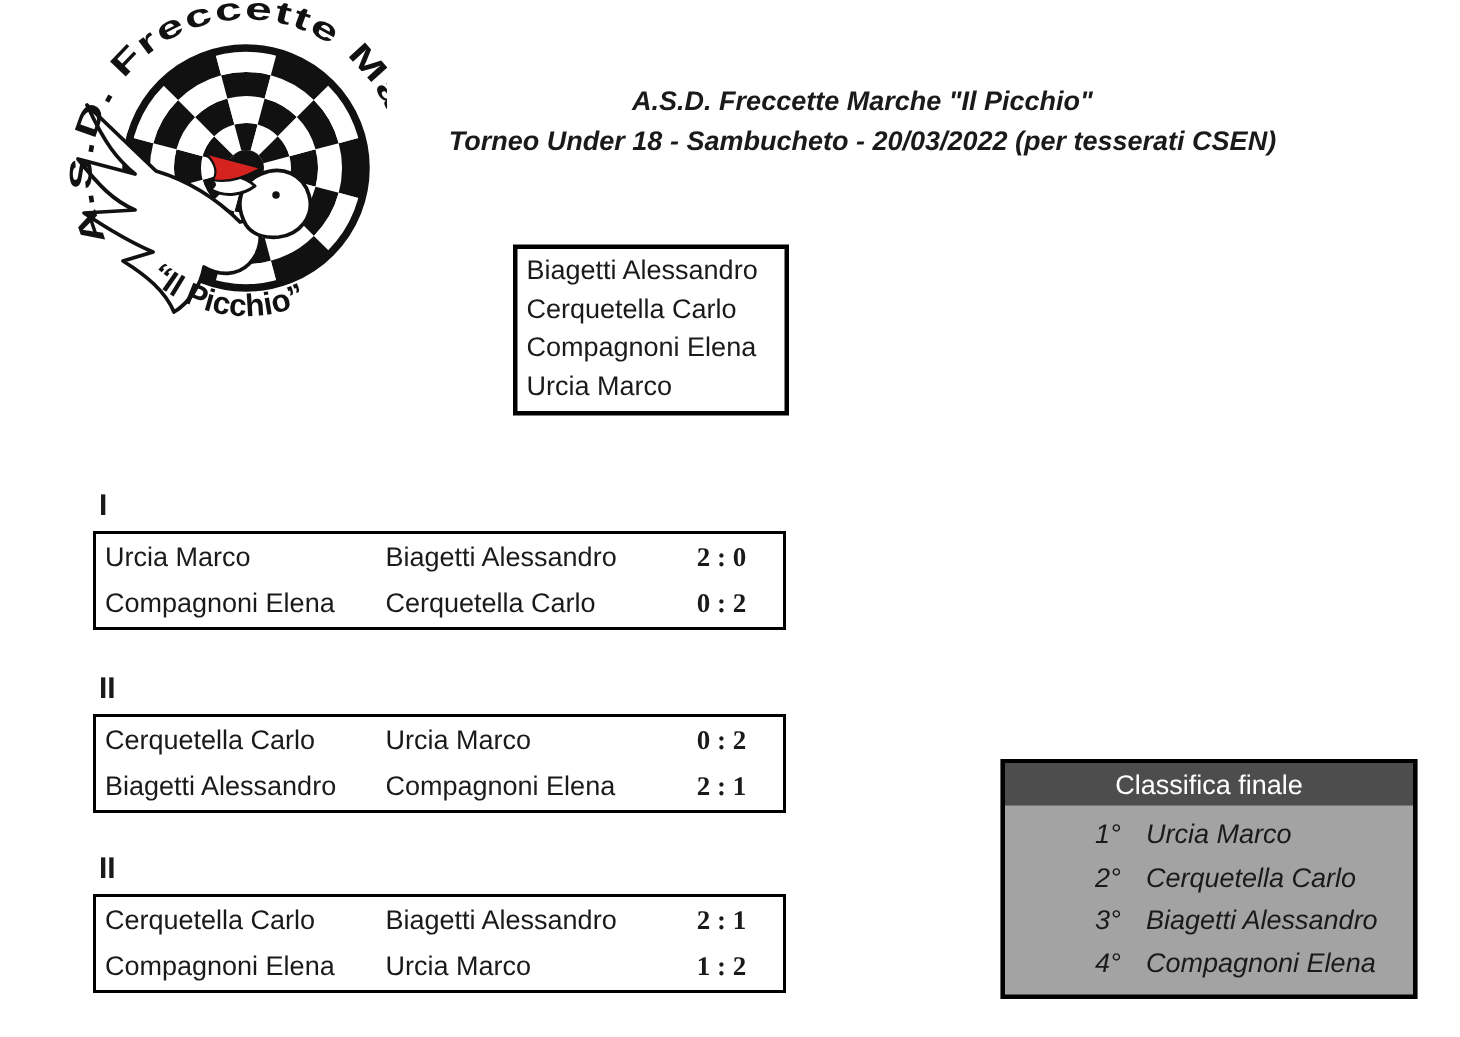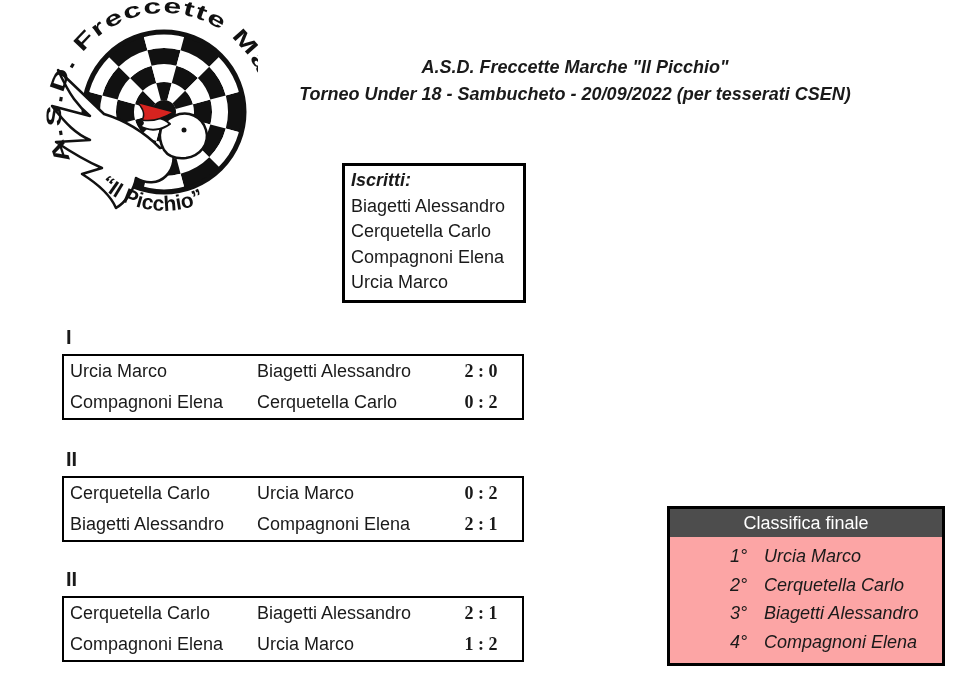--- a/index.html
+++ b/index.html
@@ -31,21 +31,21 @@
   .round-label{font-size:20px;font-weight:bold;height:28px;padding-left:4px;}
   .match-table{border:2px solid #000;}
   .match-row{display:flex;align-items:center;height:31px;font-size:18px;}
   .match-row .p1{width:187px;padding-left:6px;white-space:nowrap;}
   .match-row .p2{flex:1;white-space:nowrap;}
   .match-row .score{width:70px;text-align:center;font-weight:bold;margin-right:6px;white-space:nowrap;font-family:Liberation Serif, serif;}
 
   
   .classifica{
     position:absolute;left:667px;top:506px;width:278px;
-    border:3px solid #000;box-sizing:border-box;background:#fca5a5;
+    border:3px solid #000;box-sizing:border-box;background:#a3a3a3;
   }
   .cls-header{
     background:#4d4d4d;color:#ffffff;text-align:center;
     font-size:18px;line-height:28px;height:28px;
   }
   .cls-rows{padding:5px 0 7px;}
   .cls-row{
     display:flex;align-items:center;gap:12px;
     font-style:italic;font-size:18px;line-height:28.5px;padding-left:60px;
   }
@@ -147,25 +147,24 @@
     <text font-size="21" font-weight="600" fill="#111" letter-spacing="1">
       <textPath href="#arcT" textLength="400" lengthAdjust="spacingAndGlyphs">A.S.D. Freccette Marche</textPath>
     </text>
     <text font-size="21" font-weight="600" fill="#111" text-anchor="middle">
       <textPath href="#arcB" startOffset="42%">‘‘Il Picchio’’</textPath>
     </text>
   </svg>
 
   <div class="title-block">
     <div>A.S.D. Freccette Marche "Il Picchio"</div>
-    <div>Torneo Under 18 - Sambucheto - 20/09/2022 (per tesserati CSEN)</div>
+    <div>Torneo Under 18 - Sambucheto - 20/03/2022 (per tesserati CSEN)</div>
   </div>
 
   <div class="iscritti">
-    <div class="iscritti-label">Iscritti:</div>
     <div>Biagetti Alessandro</div>
     <div>Cerquetella Carlo</div>
     <div>Compagnoni Elena</div>
     <div>Urcia Marco</div>
   </div>
 
   <div class="round" style="top:326px">
     <div class="round-label">I</div>
     <div class="match-table">
       <div class="match-row">

